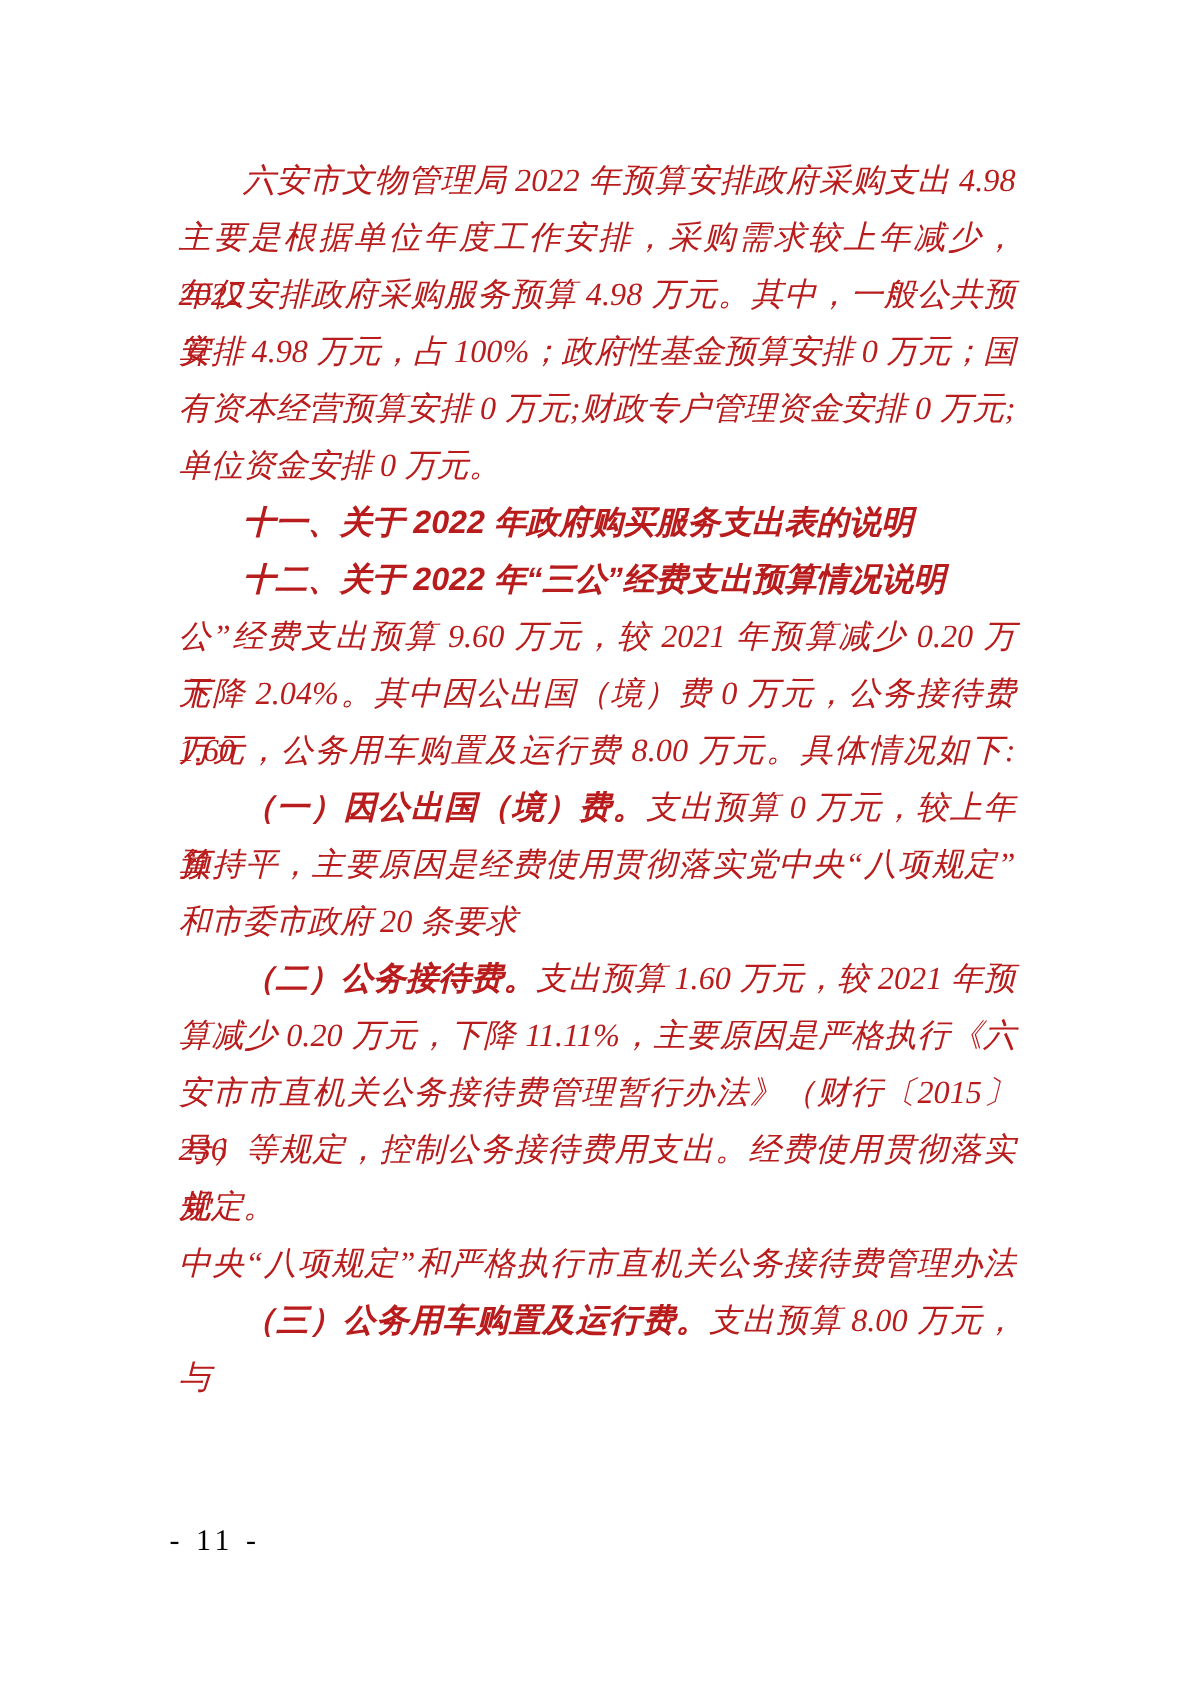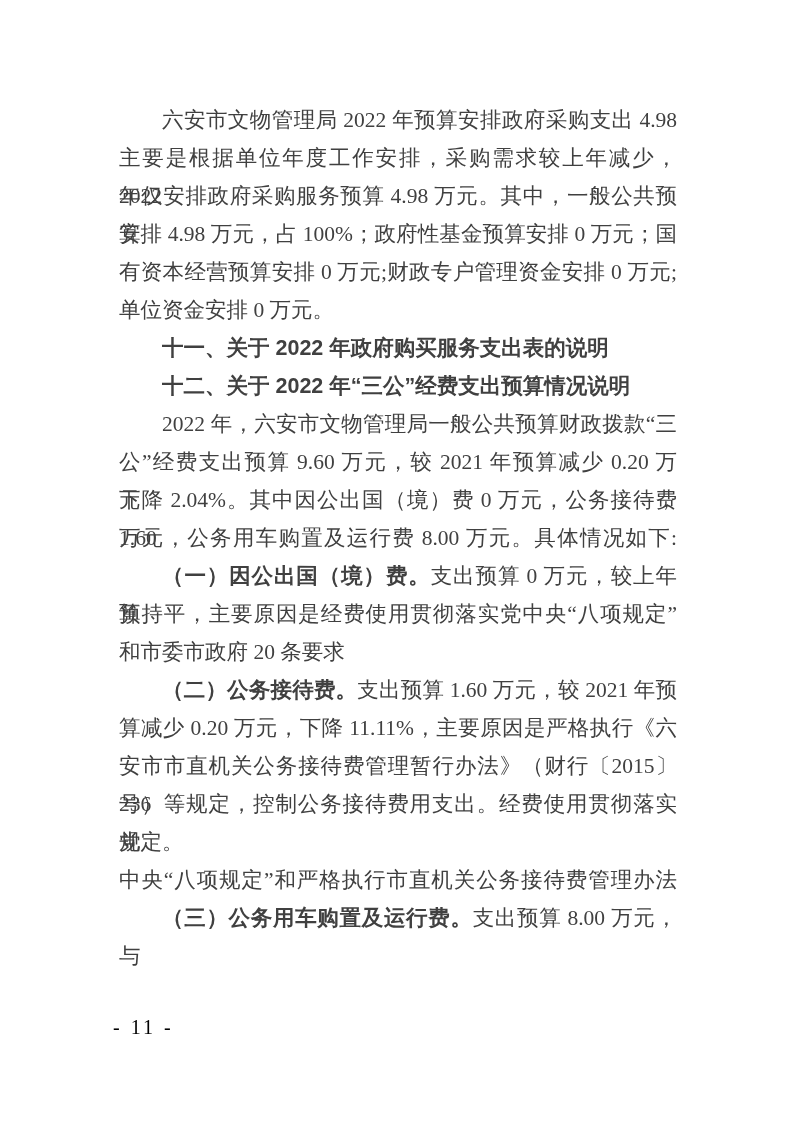--- a/index.html
+++ b/index.html
@@ -20,23 +20,24 @@
     position: absolute;
     left: 119px;
     top: 101px;
     width: 558px;
   }
   .line {
     height: 38px;
     line-height: 38px;
     font-size: 21.5px;
     font-family: "Liberation Serif", "DejaVu Serif", serif;
-    color: #404040;
+    color: #b91c1c;
     white-space: normal;
     overflow: visible;
+    font-style: italic;
   }
   .line.just {
     text-align: justify;
     text-align-last: justify;
   }
   .line.indent {
     text-indent: 43px;
   }
   .line.heading {
     font-family: "Liberation Sans", "DejaVu Sans", sans-serif;
@@ -66,21 +67,20 @@
 <div class="page">
   <div class="content">
       <div class="line indent just"><span>六安市文物管理局 2022 年预算安排政府采购支出 4.98</span></div>
       <div class="line just"><span>主要是根据单位年度工作安排，采购需求较上年减少，2022</span></div>
       <div class="line just"><span>年仅安排政府采购服务预算 4.98 万元。其中，一般公共预算</span></div>
       <div class="line just"><span>安排 4.98 万元，占 100%；政府性基金预算安排 0 万元；国</span></div>
       <div class="line just"><span>有资本经营预算安排 0 万元;财政专户管理资金安排 0 万元;</span></div>
       <div class="line"><span>单位资金安排 0 万元。</span></div>
       <div class="line heading indent"><span class="b">十一、关于 2022 年政府购买服务支出表的说明</span></div>
       <div class="line heading indent"><span class="b">十二、关于 2022 年“三公”经费支出预算情况说明</span></div>
-      <div class="line indent just"><span>2022 年，六安市文物管理局一般公共预算财政拨款“三</span></div>
       <div class="line just"><span>公”经费支出预算 9.60 万元，较 2021 年预算减少 0.20 万元，</span></div>
       <div class="line just"><span>下降 2.04%。其中因公出国（境）费 0 万元，公务接待费 1.60</span></div>
       <div class="line just"><span>万元，公务用车购置及运行费 8.00 万元。具体情况如下:</span></div>
       <div class="line indent just"><span class="b">（一）因公出国（境）费。</span><span>支出预算 0 万元，较上年预</span></div>
       <div class="line just"><span>算持平，主要原因是经费使用贯彻落实党中央“八项规定”</span></div>
       <div class="line"><span>和市委市政府 20 条要求</span></div>
       <div class="line indent just"><span class="b">（二）公务接待费。</span><span>支出预算 1.60 万元，较 2021 年预</span></div>
       <div class="line just"><span>算减少 0.20 万元，下降 11.11%，主要原因是严格执行《六</span></div>
       <div class="line just"><span>安市市直机关公务接待费管理暂行办法》（财行〔2015〕236</span></div>
       <div class="line just"><span>号）等规定，控制公务接待费用支出。经费使用贯彻落实党</span></div>

